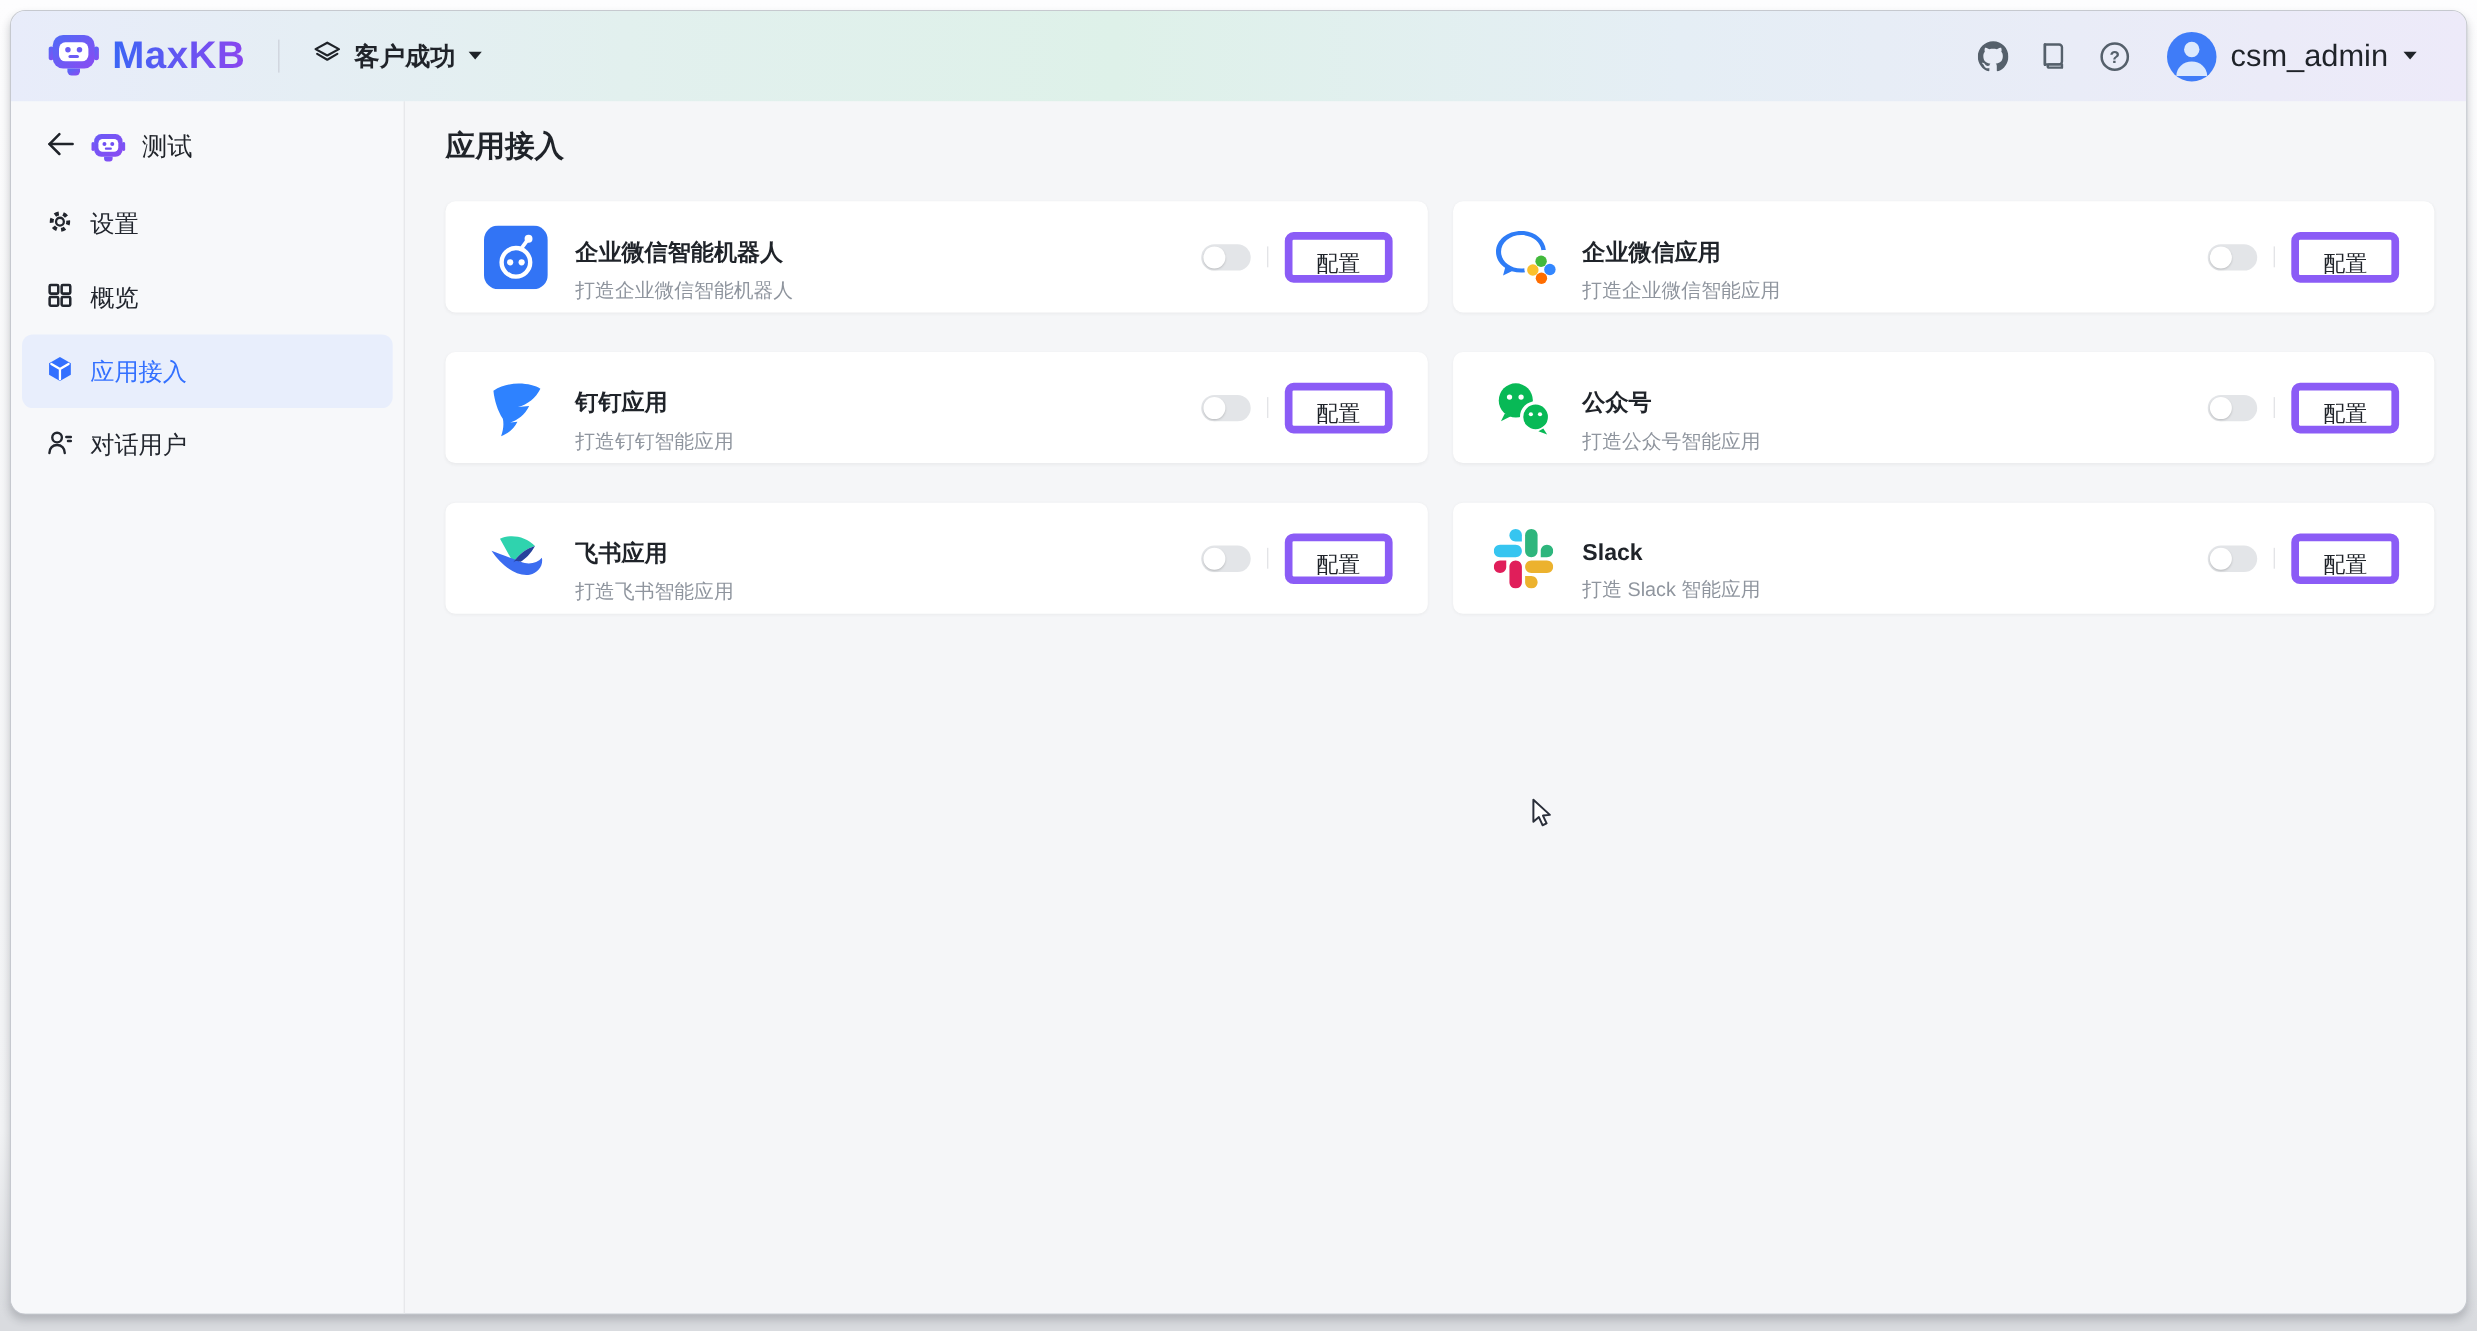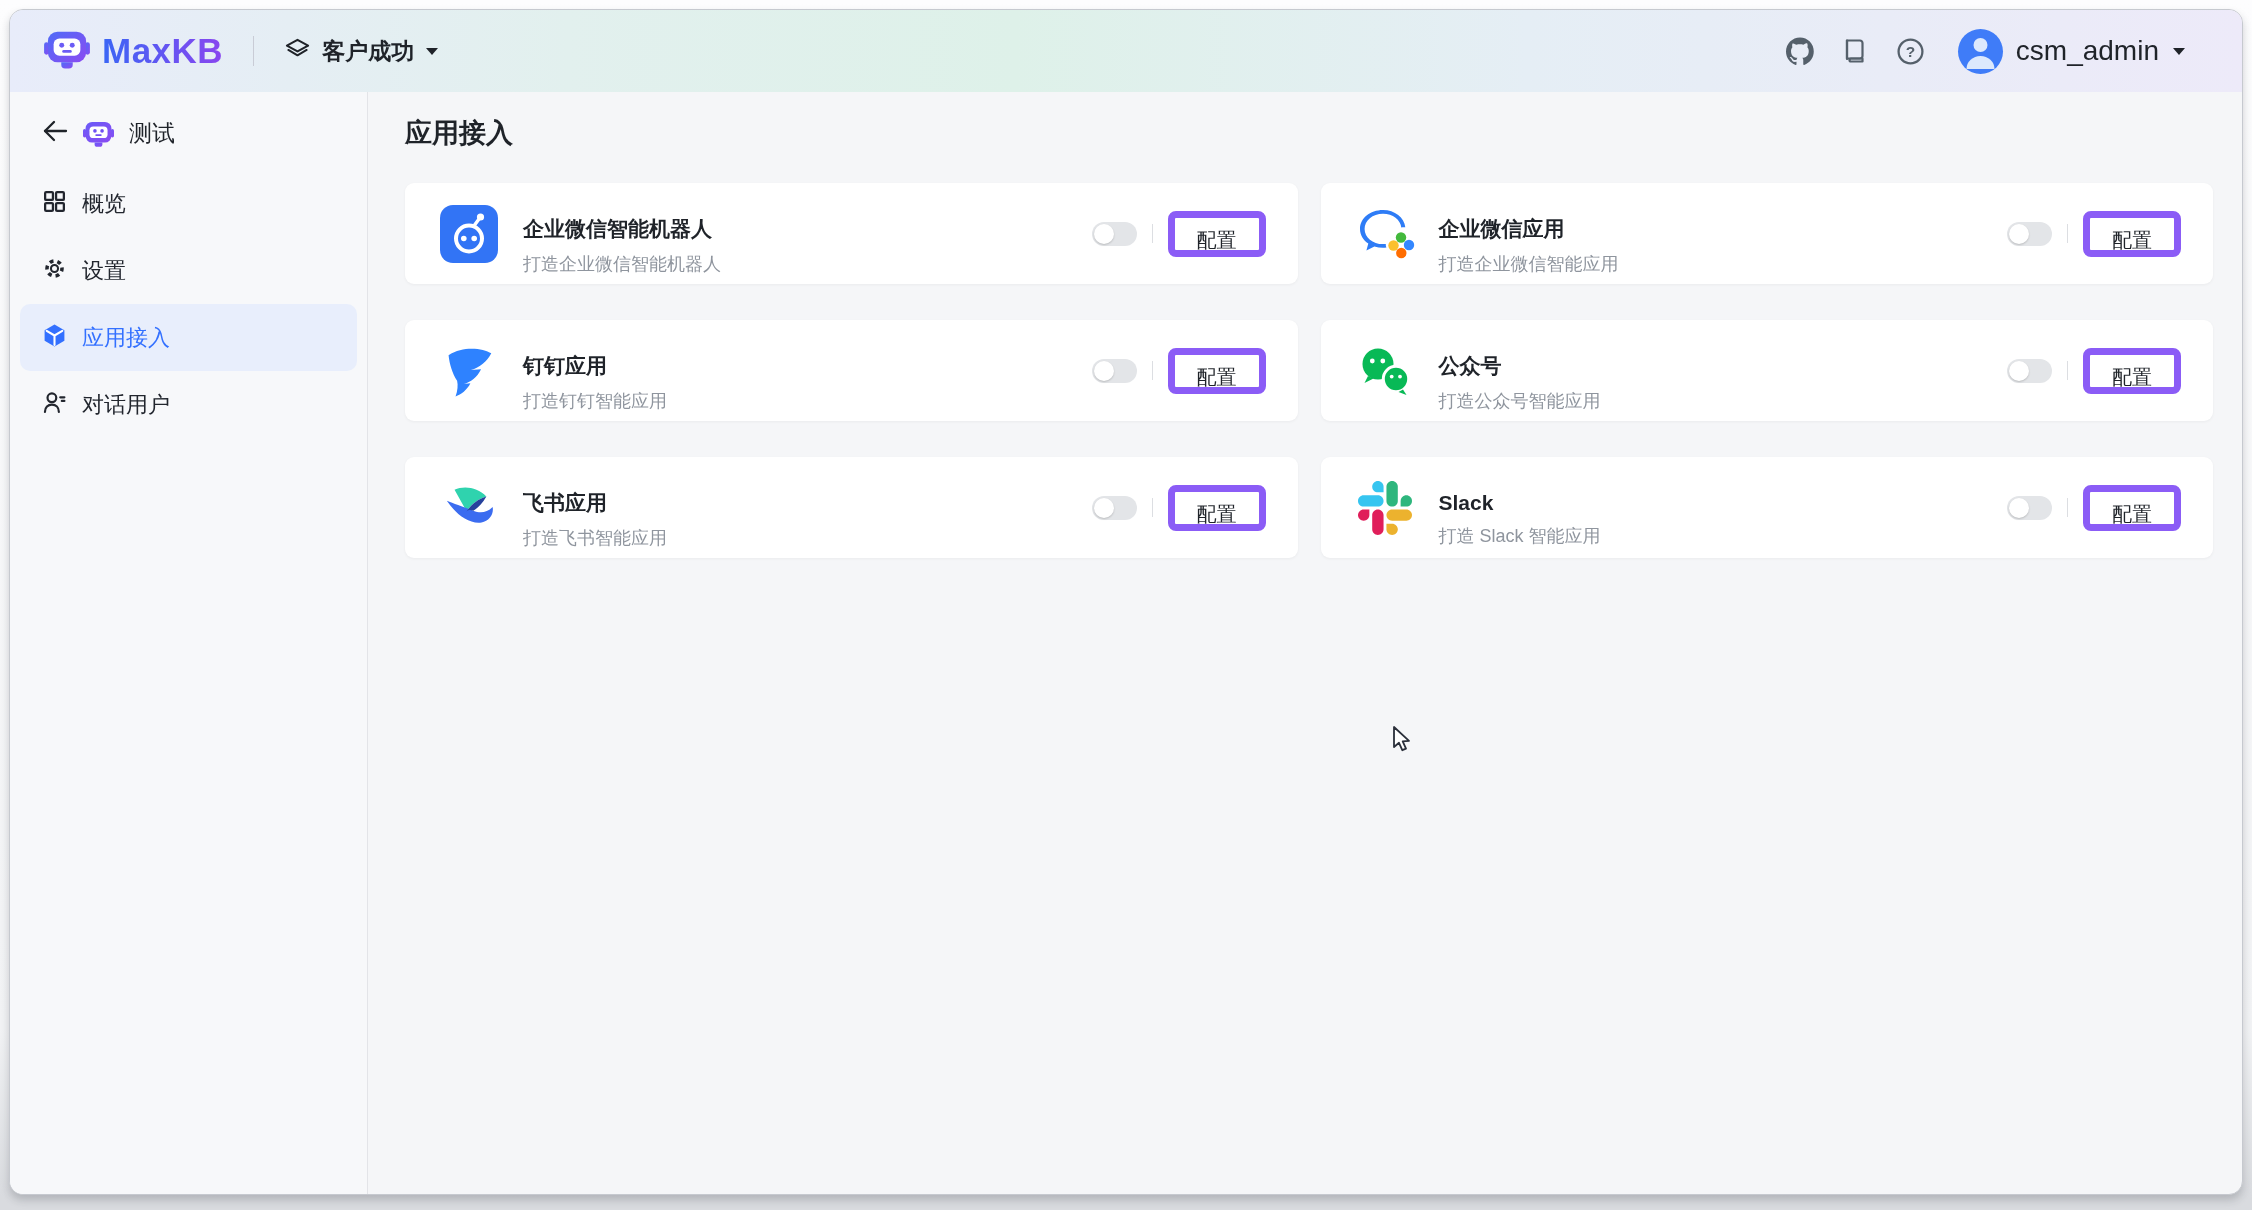--- a/index.html
+++ b/index.html
@@ -10,21 +10,21 @@
     position:absolute; left:9px; top:9px; width:2234px; height:1186px;
     border:1px solid #c6c9cf; border-radius:14px; overflow:hidden;
     background:#f5f6f8; box-shadow:0 5px 8px rgba(40,45,55,.22);
     display:flex; flex-direction:column;
   }
 
   
   .header {
     height:82px; flex:0 0 82px; display:flex; align-items:center; position:relative;
     background:linear-gradient(90deg,#e8ecfa 0%,#e2f0ee 25%,#def1e9 45%,#e5eef5 68%,#edeaf9 100%);
-    padding:0 56px 0 34px;
+    padding:0 44px 0 34px;
   }
   .brand { display:flex; align-items:center; gap:12px; }
   .brand-name {
     font-size:35px; font-weight:800; letter-spacing:.5px;
     background:linear-gradient(90deg,#3a66f5,#8a46ef);
     -webkit-background-clip:text; background-clip:text; color:transparent;
   }
   .header-divider { width:1px; height:30px; background:#c9ccd6; margin:0 30px; }
   .workspace { display:flex; align-items:center; gap:11px; cursor:pointer; }
   .workspace-label { font-size:23px; color:#1f2329; font-weight:700; }
@@ -190,38 +190,38 @@
             <circle cx="29.5" cy="18" r="2.8" fill="#7050f3"></circle>
             <rect x="19" y="23" width="10" height="3" rx="1.5" fill="#7050f3"></rect>
             <path d="M18 36 h12 v2.5 a4 4 0 0 1 -4 4 h-4 a4 4 0 0 1 -4 -4 Z" fill="url(#lg2)"></path>
           </svg>
         </span>
         <span class="lbl">测试</span>
       </div>
 
       <div class="side-row">
         <span>
+          <svg width="25" height="25" viewBox="0 0 24 24" fill="none" stroke="#22262e">
+            <circle cx="12" cy="12" r="7.2" stroke-width="3.4" stroke-dasharray="3.7 3.8" stroke-dashoffset="1"></circle>
+            <circle cx="12" cy="12" r="3.4" stroke-width="2"></circle>
+          </svg>
+        </span>
+        <span class="lbl">设置</span>
+      </div>
+
+      <div class="side-row">
+        <span>
           <svg width="25" height="25" viewBox="0 0 24 24" fill="none" stroke="#22262e" stroke-width="2.2" stroke-linejoin="round">
             <rect x="3" y="3" width="7.5" height="7.5" rx="1"></rect>
             <rect x="13.5" y="3" width="7.5" height="7.5" rx="1"></rect>
             <rect x="3" y="13.5" width="7.5" height="7.5" rx="1"></rect>
             <rect x="13.5" y="13.5" width="7.5" height="7.5" rx="1"></rect>
           </svg>
         </span>
         <span class="lbl">概览</span>
-      </div>
-
-      <div class="side-row">
-        <span>
-          <svg width="25" height="25" viewBox="0 0 24 24" fill="none" stroke="#22262e">
-            <circle cx="12" cy="12" r="7.2" stroke-width="3.4" stroke-dasharray="3.7 3.8" stroke-dashoffset="1"></circle>
-            <circle cx="12" cy="12" r="3.4" stroke-width="2"></circle>
-          </svg>
-        </span>
-        <span class="lbl">设置</span>
       </div>
 
       <div class="side-row active">
         <span>
           <svg width="25" height="25" viewBox="0 0 24 24">
             <path d="M12 1.5 L21.5 7 V17 L12 22.5 L2.5 17 V7 Z" fill="#3370ff"></path>
             <path d="M12 12 V21 M12 12 L4.5 7.5 M12 12 L19.5 7.5" stroke="#fff" stroke-width="2" stroke-linecap="round"></path>
           </svg>
         </span>
         <span class="lbl">应用接入</span>

